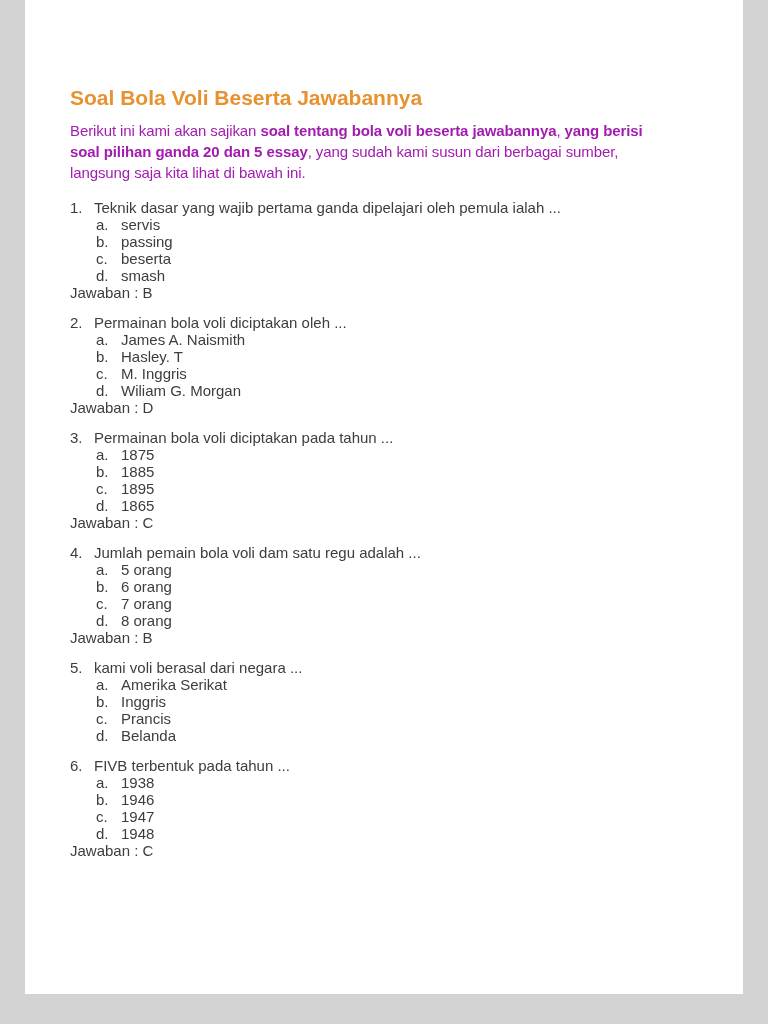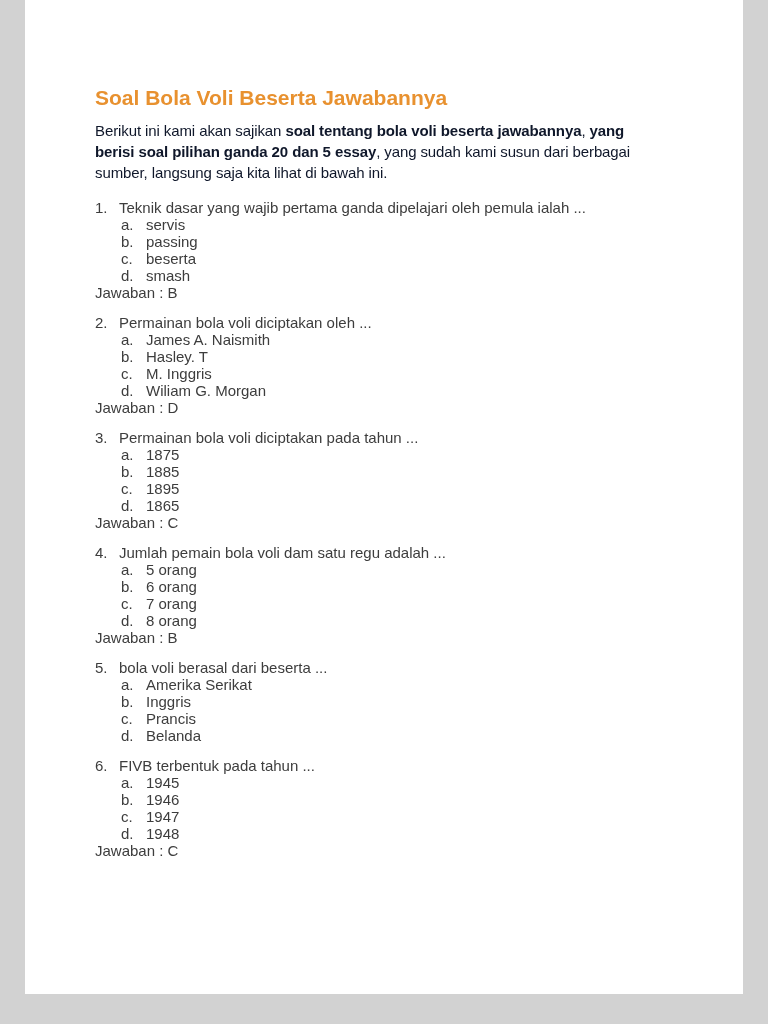--- a/index.html
+++ b/index.html
@@ -15,34 +15,34 @@
     overflow: hidden;
   }
   .page {
     position: absolute;
     left: 25px;
     right: 25px;
     top: 0;
     bottom: 30px;
     background: #ffffff;
     box-sizing: border-box;
-    padding: 86px 82px 40px 70px;
+    padding: 86px 82px 40px 45px;
     overflow: hidden;
   }
   .page-title {
     color: #e8912f;
     font-size: 21px;
     font-weight: bold;
     margin: 0 0 10px 0;
     line-height: 24px;
   }
   .intro {
     font-size: 15px;
     line-height: 21px;
-    color: #0f172a;
+    color: #a21caf;
     margin: 0 0 16px 0;
     letter-spacing: -0.1px;
   }
   .intro .b {
     font-weight: bold;
   }
   .question {
     margin-bottom: 13px;
     font-size: 15px;
     line-height: 17px;
@@ -180,21 +180,21 @@
         <span class="opt-letter">d.</span>
         <span>8 orang</span>
       </div>
     </div>
     <div class="answer">Jawaban : B</div>
   </div>
 
   <div class="question">
     <div class="q-line">
       <span class="q-num">5.</span>
-      <span class="q-body">bola voli berasal dari beserta ...</span>
+      <span class="q-body">kami voli berasal dari negara ...</span>
     </div>
     <div class="options">
       <div class="option">
         <span class="opt-letter">a.</span>
         <span>Amerika Serikat</span>
       </div>
       <div class="option">
         <span class="opt-letter">b.</span>
         <span>Inggris</span>
       </div>
@@ -210,21 +210,21 @@
   </div>
 
   <div class="question">
     <div class="q-line">
       <span class="q-num">6.</span>
       <span class="q-body">FIVB terbentuk pada tahun ...</span>
     </div>
     <div class="options">
       <div class="option">
         <span class="opt-letter">a.</span>
-        <span>1945</span>
+        <span>1938</span>
       </div>
       <div class="option">
         <span class="opt-letter">b.</span>
         <span>1946</span>
       </div>
       <div class="option">
         <span class="opt-letter">c.</span>
         <span>1947</span>
       </div>
       <div class="option">

